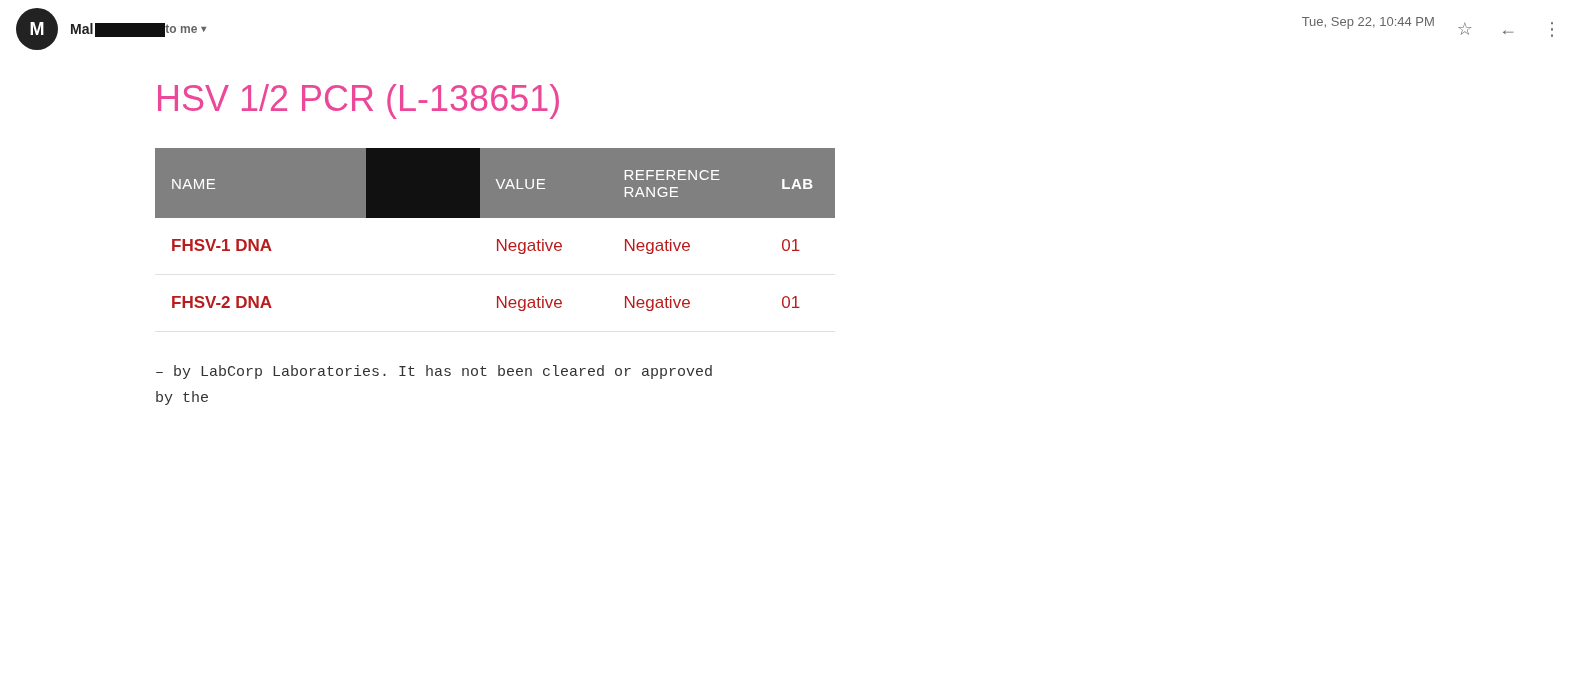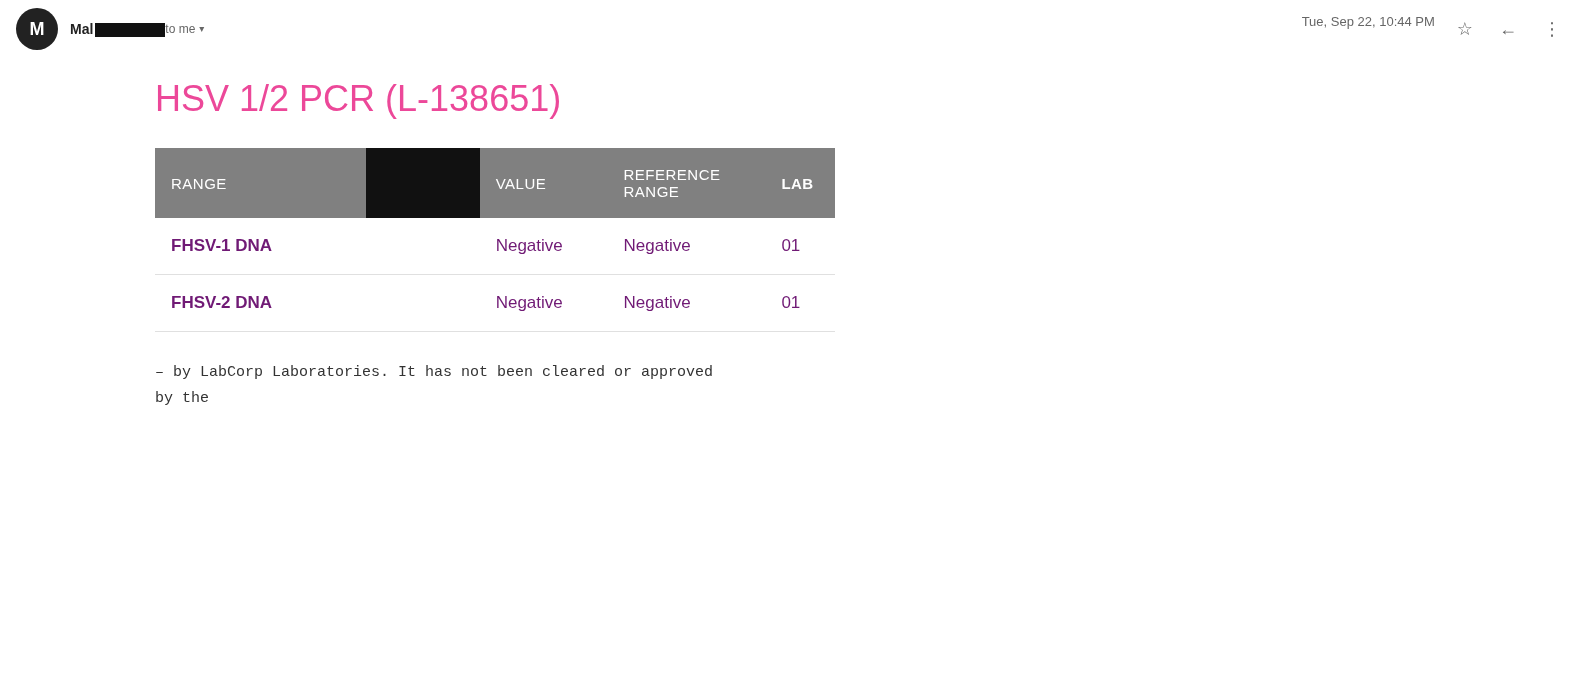--- a/index.html
+++ b/index.html
@@ -67,20 +67,21 @@
       margin-left: 2px;
     }
 
     .sender-to {
       font-size: 12px;
       color: #666;
       display: flex;
       align-items: center;
       gap: 4px;
       cursor: pointer;
+      font-weight: bold;
     }
 
     .chevron-icon {
       font-size: 10px;
       color: #666;
     }
 
     .top-actions {
       display: flex;
       gap: 18px;
@@ -169,21 +170,21 @@
       font-weight: bold;
     }
 
     .results-table tbody tr {
       border-bottom: 1px solid #e0e0e0;
     }
 
     .results-table tbody td {
       padding: 18px 16px;
       font-size: 17px;
-      color: #701a75;
+      color: #b91c1c;
     }
 
     .results-table tbody td.test-name {
       font-weight: 600;
     }
 
     
     .notes-section {
       font-family: 'Courier New', Courier, monospace;
       font-size: 15px;
@@ -230,21 +231,21 @@
 
   <div class="email-content">
     <div class="left-gutter"></div>
     <div class="main-content">
 
       <h1 class="report-title">HSV 1/2 PCR (L-138651)</h1>
 
       <table class="results-table">
         <thead>
           <tr>
-            <th class="col-name">RANGE</th>
+            <th class="col-name">NAME</th>
             <th class="col-redacted"></th>
             <th class="col-value">VALUE</th>
             <th class="col-ref">REFERENCE RANGE</th>
             <th class="col-lab">LAB</th>
           </tr>
         </thead>
         <tbody id="table-body">
         <tr>
       <td class="test-name">FHSV-1 DNA</td>
       <td></td>

